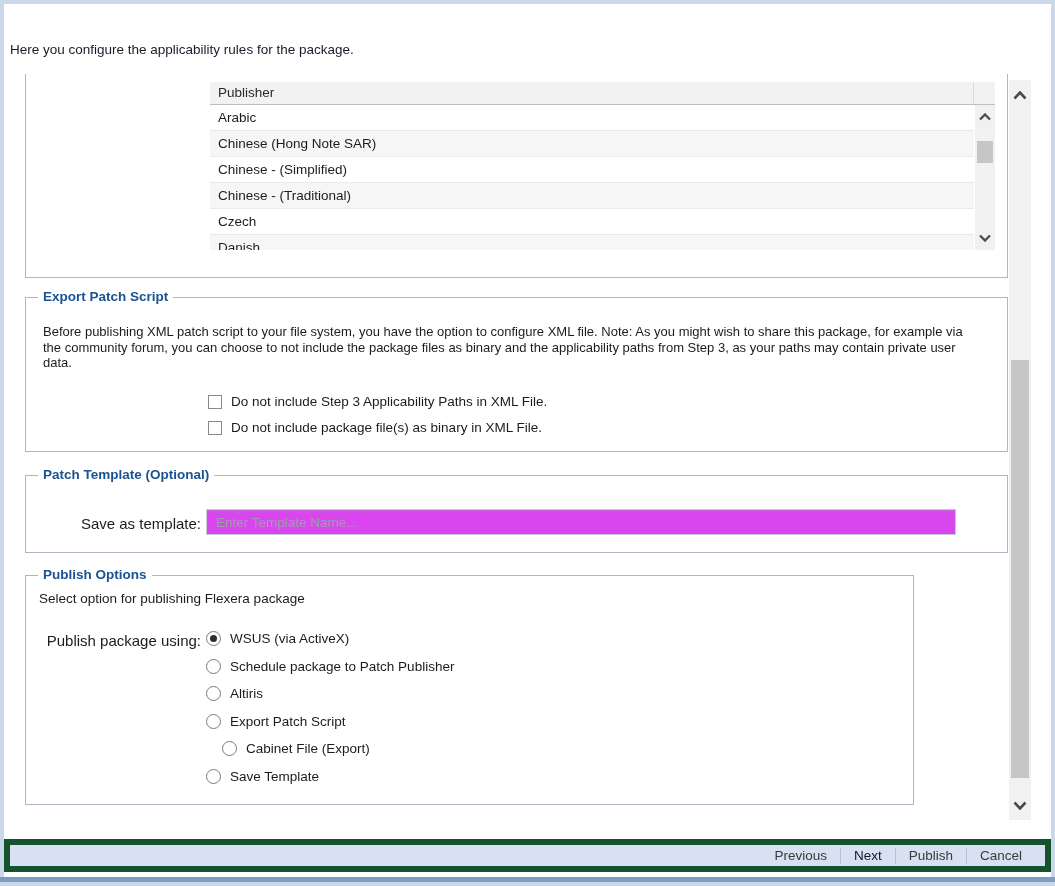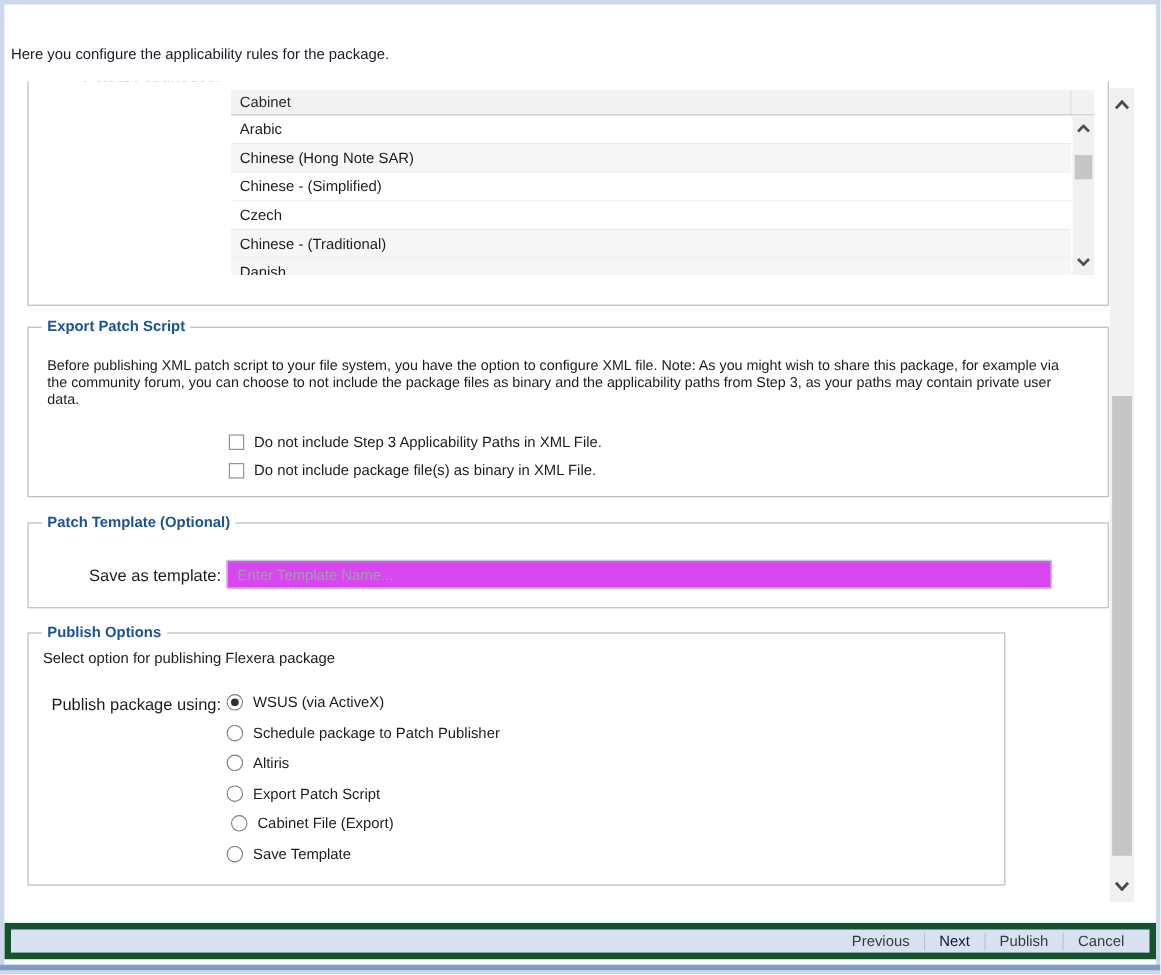--- a/index.html
+++ b/index.html
@@ -74,29 +74,29 @@
 
   <div class="viewport">
 
     <div class="form-label" style="left:56px; top:-5px; width:140px;">Select Languages:</div>
 
     <div class="fieldset" style="left:21px; top:-40px; width:983px; height:244px;">
     </div>
 
     <div class="listbox">
       <div class="list-header">
-        <span>Cabinet</span>
+        <span>Publisher</span>
         <span class="hdr-sep"></span>
       </div>
       <div class="list-rows">
         <div class="list-row">Arabic</div>
         <div class="list-row alt">Chinese (Hong Note SAR)</div>
         <div class="list-row">Chinese - (Simplified)</div>
+        <div class="list-row alt">Chinese - (Traditional)</div>
         <div class="list-row">Czech</div>
-        <div class="list-row alt">Chinese - (Traditional)</div>
         <div class="list-row alt">Danish</div>
       </div>
       <div class="sb-inner scrollbar">
         <div class="sb-btn" style="top:0;">
           <span>
             <svg class="chev" width="12" height="8" viewBox="0 0 12 8">
                 <polyline points="1,6.5 6,1.5 11,6.5" fill="none" stroke="#4f4f4f" stroke-width="2.4"></polyline>
               </svg>
           </span>
         </div>
@@ -144,21 +144,21 @@
         <span class="opt-label">Schedule package to Patch Publisher</span>
       </div>
       <div class="check-row" style="left:180px; top:109px;">
         <span class="radio"></span>
         <span class="opt-label">Altiris</span>
       </div>
       <div class="check-row" style="left:180px; top:137px;">
         <span class="radio"></span>
         <span class="opt-label">Export Patch Script</span>
       </div>
-      <div class="check-row" style="left:184px; top:164px;justify-content:space-between;">
+      <div class="check-row" style="left:196px; top:164px;justify-content:space-between;">
         <span class="radio"></span>
         <span class="opt-label">Cabinet File (Export)</span>
       </div>
       <div class="check-row" style="left:180px; top:192px;">
         <span class="radio"></span>
         <span class="opt-label">Save Template</span>
       </div>
     </div>
 
   </div>

